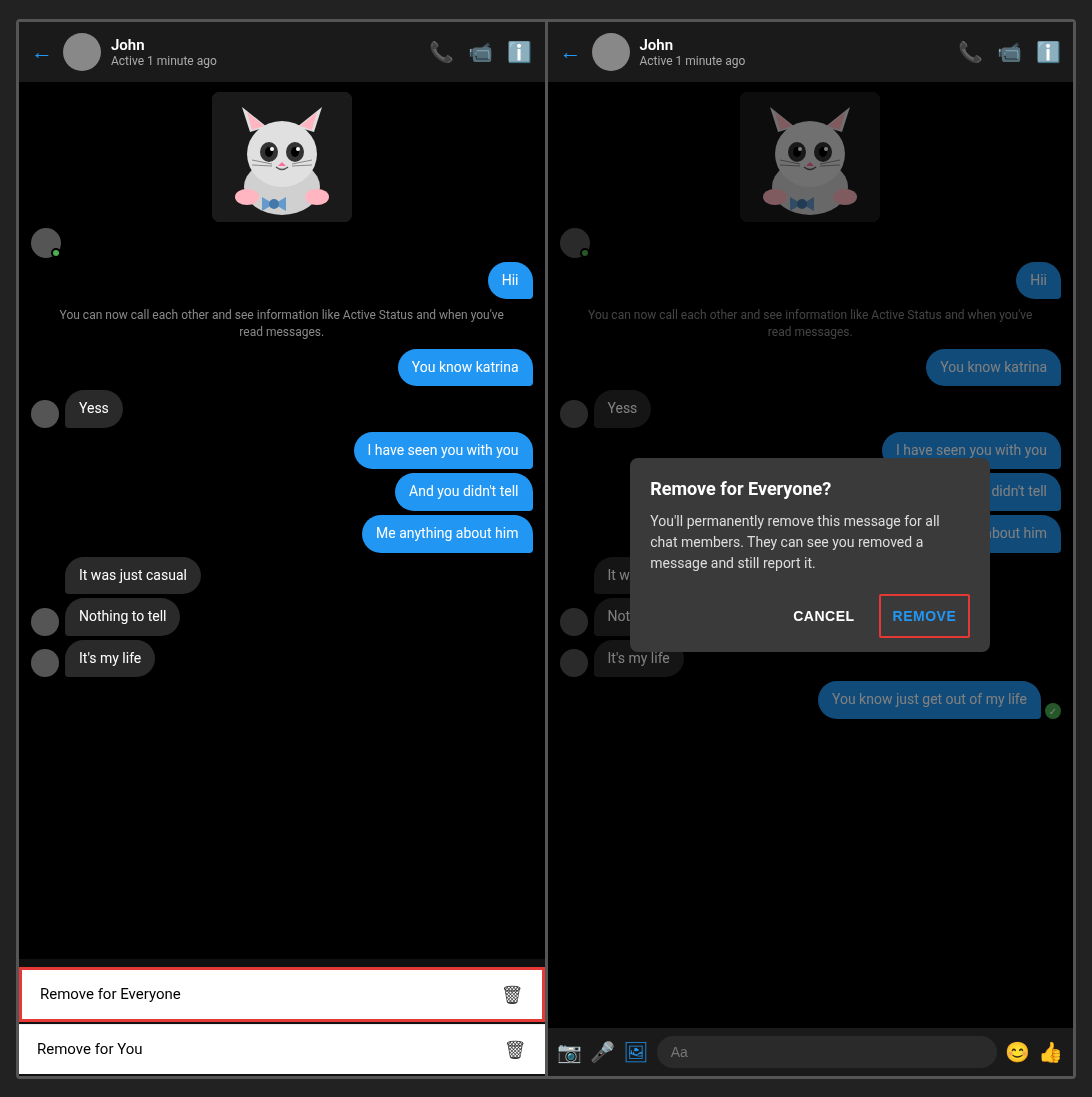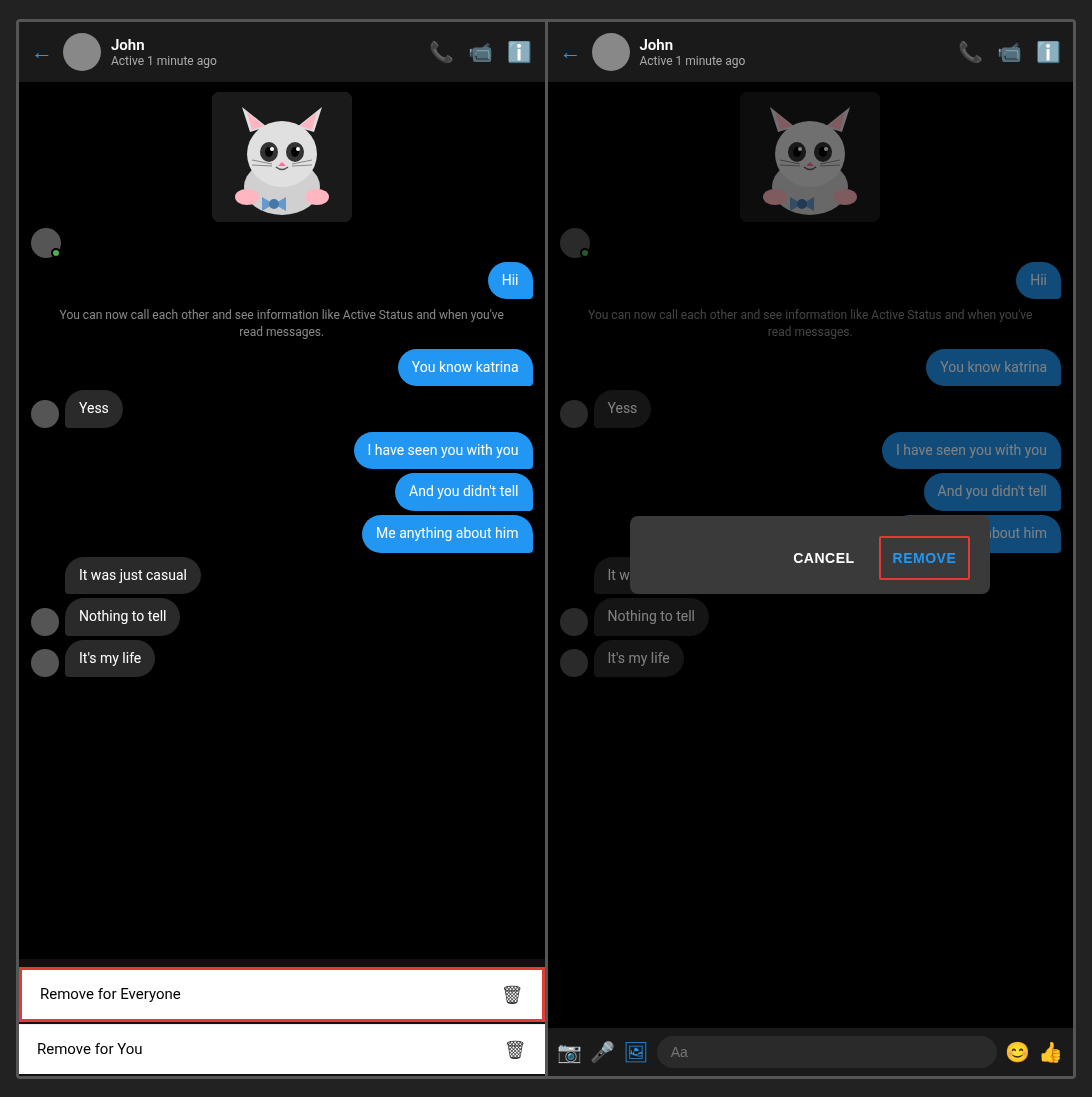--- a/index.html
+++ b/index.html
@@ -485,23 +485,29 @@
         <div class="avatar" style="width:28px;height:28px;background:#555;border-radius:50%;flex-shrink:0;"></div>
         <div class="bubble received">Nothing to tell</div>
       </div>
 
       <div class="bubble-row received">
         <div class="avatar" style="width:28px;height:28px;background:#555;border-radius:50%;flex-shrink:0;"></div>
         <div class="bubble received">It's my life</div>
       </div>
 
 
+      <div class="bubble-row sent">
+        <div class="bubble sent">You know just get out of my life</div>
+        <div style="width:16px;height:16px;background:#4CAF50;border-radius:50%;flex-shrink:0;align-self:flex-end;margin-left:4px;font-size:10px;display:flex;align-items:center;justify-content:center;color:#fff;">✓</div>
+      </div>
 
       <div class="dialog-overlay">
         <div class="dialog">
+          <div class="dialog-title">Remove for Everyone?</div>
+          <div class="dialog-body">You'll permanently remove this message for all chat members. They can see you removed a message and still report it.</div>
           <div class="dialog-actions">
             <button class="dialog-btn cancel">CANCEL</button>
             <button class="dialog-btn remove">REMOVE</button>
           </div>
         </div>
       </div>
 
     </div>
 
     <div class="input-bar">

